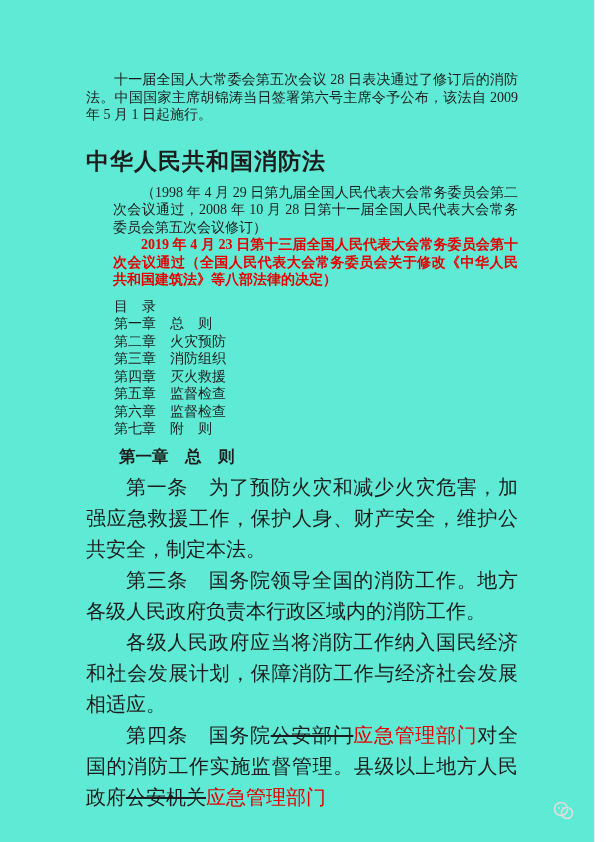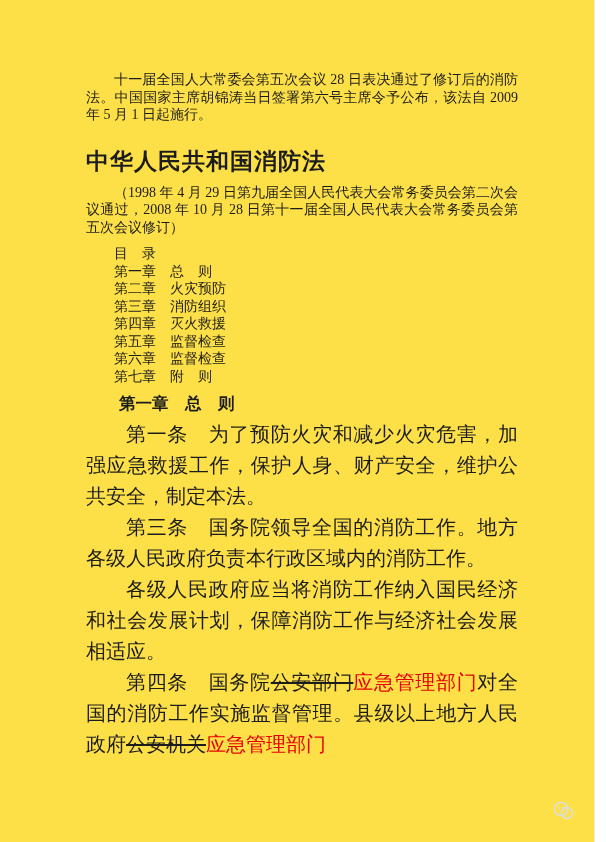--- a/index.html
+++ b/index.html
@@ -13,21 +13,21 @@
     position: relative;
     overflow: hidden;
     font-family: "Liberation Serif", "DejaVu Serif", serif;
     color: #1c1c1c;
   }
   .sheet {
     position: absolute;
     left: 0; top: 0;
     width: 595px;
     height: 842px;
-    background: #fde047;
+    background: #5eead4;
     border-right: 1px solid #ececea;
     box-sizing: border-box;
   }
   .content {
     position: absolute;
     left: 86px;
     top: 0;
     width: 432px;
     padding-top: 71px;
   }
@@ -40,21 +40,21 @@
   .indent2 { text-indent: 2em; }
   p { margin: 0; }
 
   .doc-title {
     font-size: 23px;
     font-weight: bold;
     line-height: 32px;
     margin-top: 22px;
     letter-spacing: 1px;
   }
-  .notes { margin-top: 6px; }
+  .notes { margin-top: 6px; margin-left: 27px; }
   .red-bold {
     color: #e60000;
     font-weight: bold;
   }
   .toc { margin-top: 9px; }
   .toc div { text-indent: 2em; }
 
   .chapter-heading {
     font-size: 16.5px;
     font-weight: bold;
@@ -92,20 +92,21 @@
 
 <div class="sheet">
   <div class="content">
 
     <p class="front indent2">十一届全国人大常委会第五次会议 28 日表决通过了修订后的消防法。中国国家主席胡锦涛当日签署第六号主席令予公布，该法自 2009 年 5 月 1 日起施行。</p>
 
     <div class="doc-title">中华人民共和国消防法</div>
 
     <div class="notes">
       <p class="front indent2">（1998 年 4 月 29 日第九届全国人民代表大会常务委员会第二次会议通过，2008 年 10 月 28 日第十一届全国人民代表大会常务委员会第五次会议修订）</p>
+      <p class="front indent2 red-bold">2019 年 4 月 23 日第十三届全国人民代表大会常务委员会第十次会议通过（全国人民代表大会常务委员会关于修改《中华人民共和国建筑法》等八部法律的决定）</p>
     </div>
 
     <div class="toc front">
       <div>目　录</div>
       <div>
           <div>第一章　总　则</div>
           <div>第二章　火灾预防</div>
           <div>第三章　消防组织</div>
           <div>第四章　灭火救援</div>
           <div>第五章　监督检查</div>

